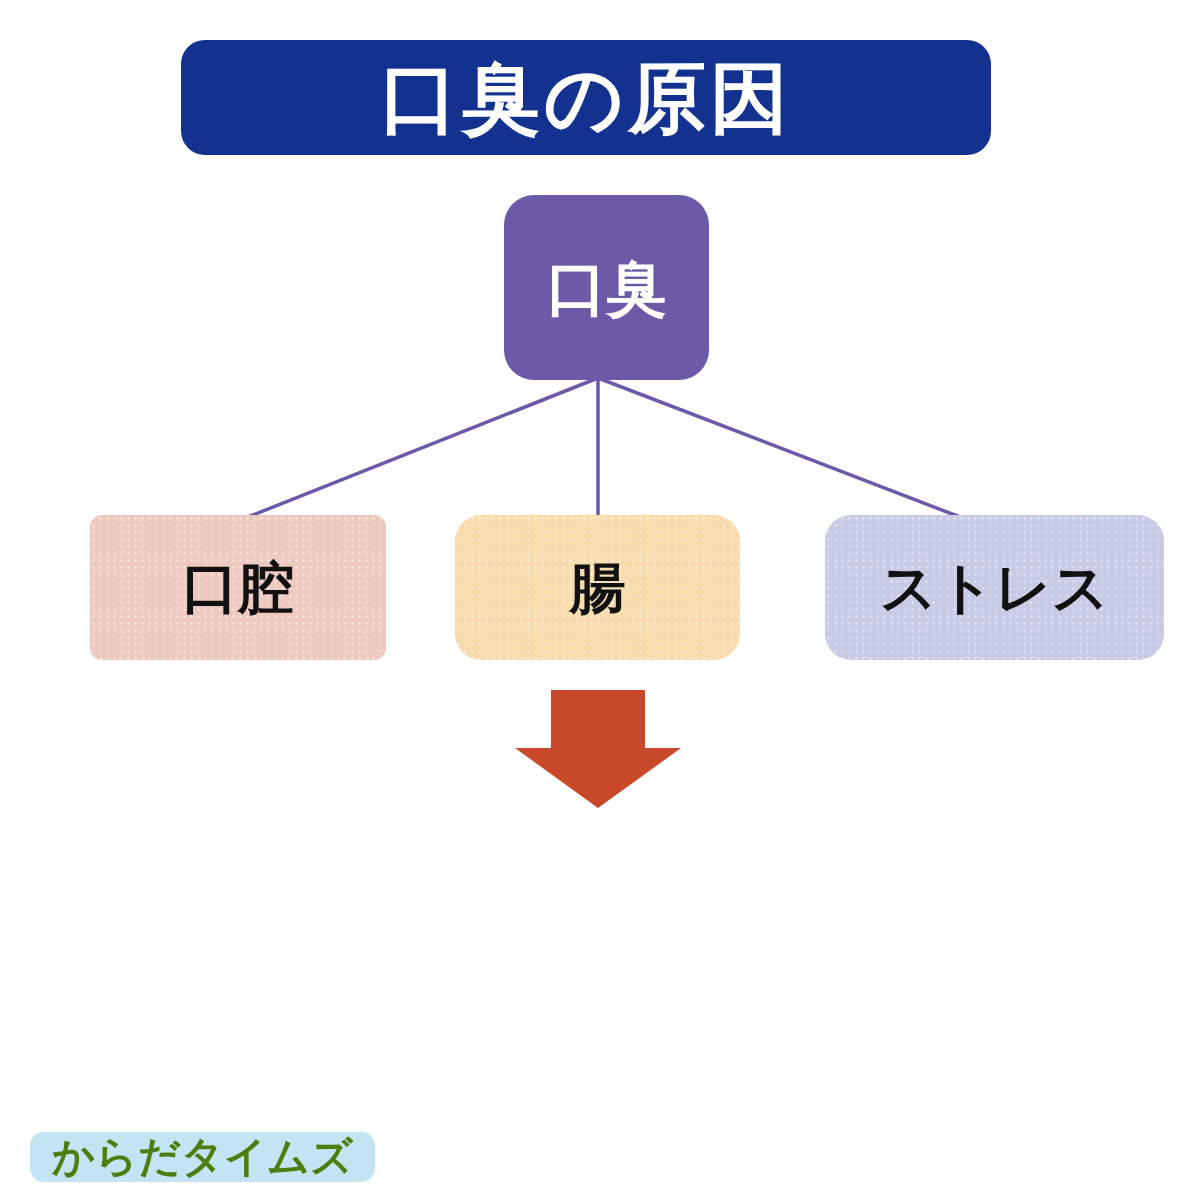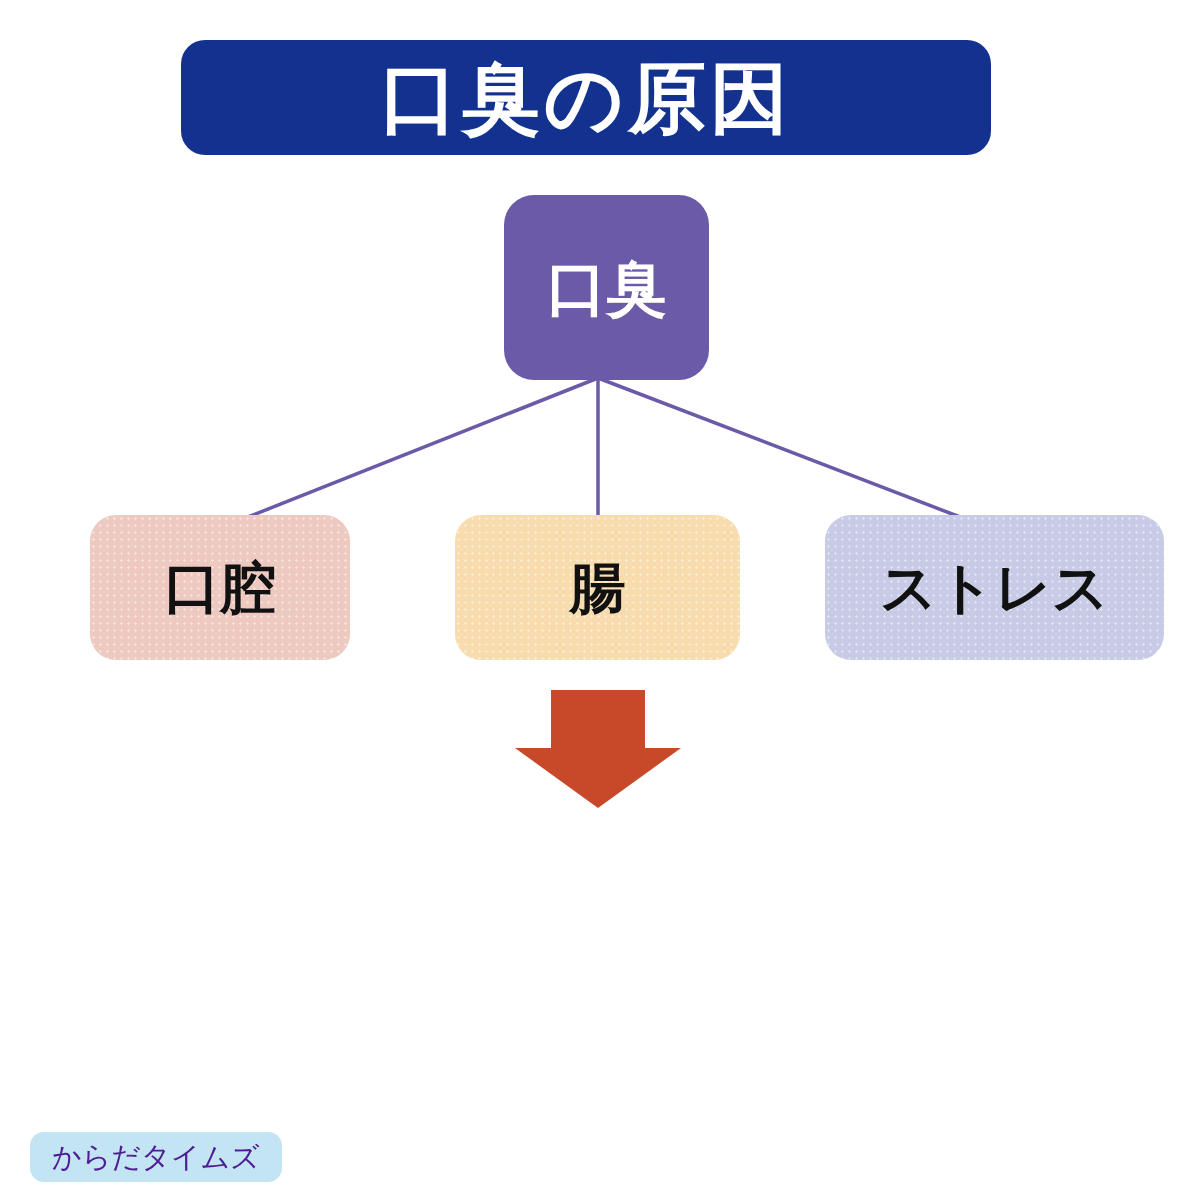--- a/index.html
+++ b/index.html
@@ -64,21 +64,21 @@
     display: flex; align-items: center; justify-content: center;
     background-image: radial-gradient(circle, rgba(255,255,255,0.45) 1.2px, transparent 1.3px);
     background-size: 7px 7px;
   }
   .cause-node span {
     color: #111111;
     font-size: 56px;
     font-weight: bold;
     line-height: 1;
   }
-  .cause-oral   { left: 90px;  width: 260px; }
+  .cause-oral   { left: 90px;  width: 296px; border-radius: 12px; }
   .cause-gut    { left: 455px; width: 285px; }
   .cause-stress { left: 825px; width: 339px; }
 
   
   .result-box {
     position: absolute;
     left: 275px; top: 820px;
     width: 650px; height: 275px;
     border-radius: 32px;
     border-style: solid;
@@ -103,23 +103,23 @@
   
   .badge {
     position: absolute;
     left: 30px; top: 1132px;
     height: 50px;
     padding: 0 22px;
     border-radius: 14px;
     display: flex; align-items: center; justify-content: center;
   }
   .badge span {
-    color: #4c1d95;
-    font-size: 29px;
-    font-weight: 400;
+    color: #4d7c0f;
+    font-size: 42px;
+    font-weight: 700;
     line-height: 1;
   }
 </style>
 </head>
 <body>
 
 <div class="canvas">
 
   <div class="title-banner" style="background-color: rgb(19, 49, 143);">
     <span>口臭の原因</span>

